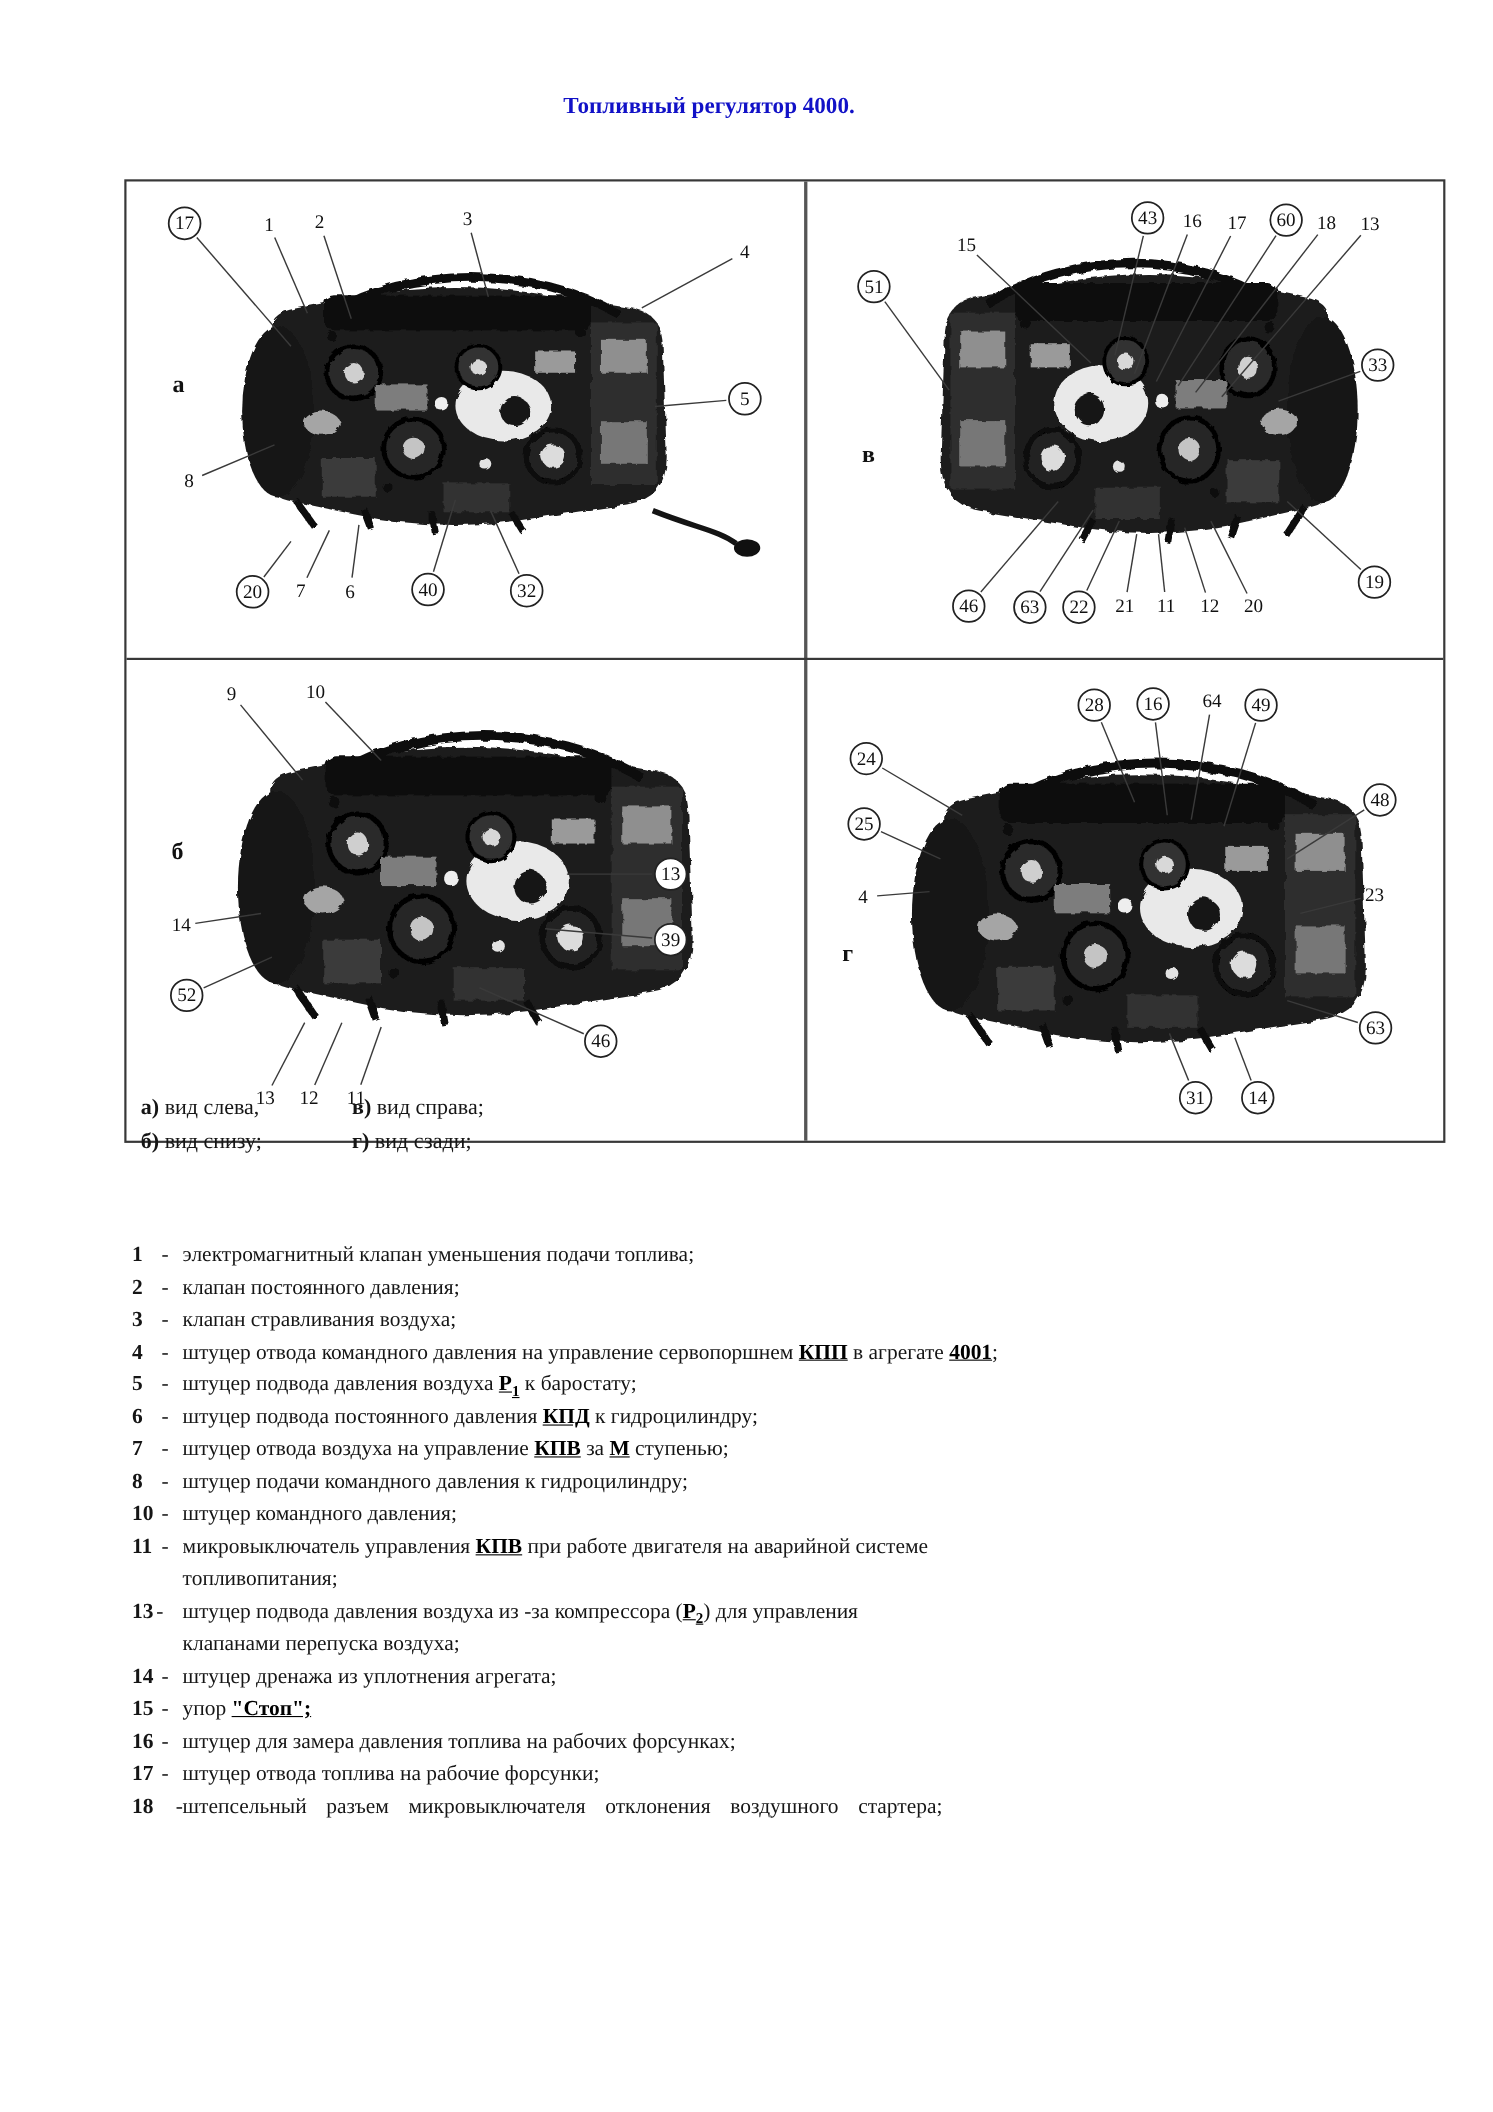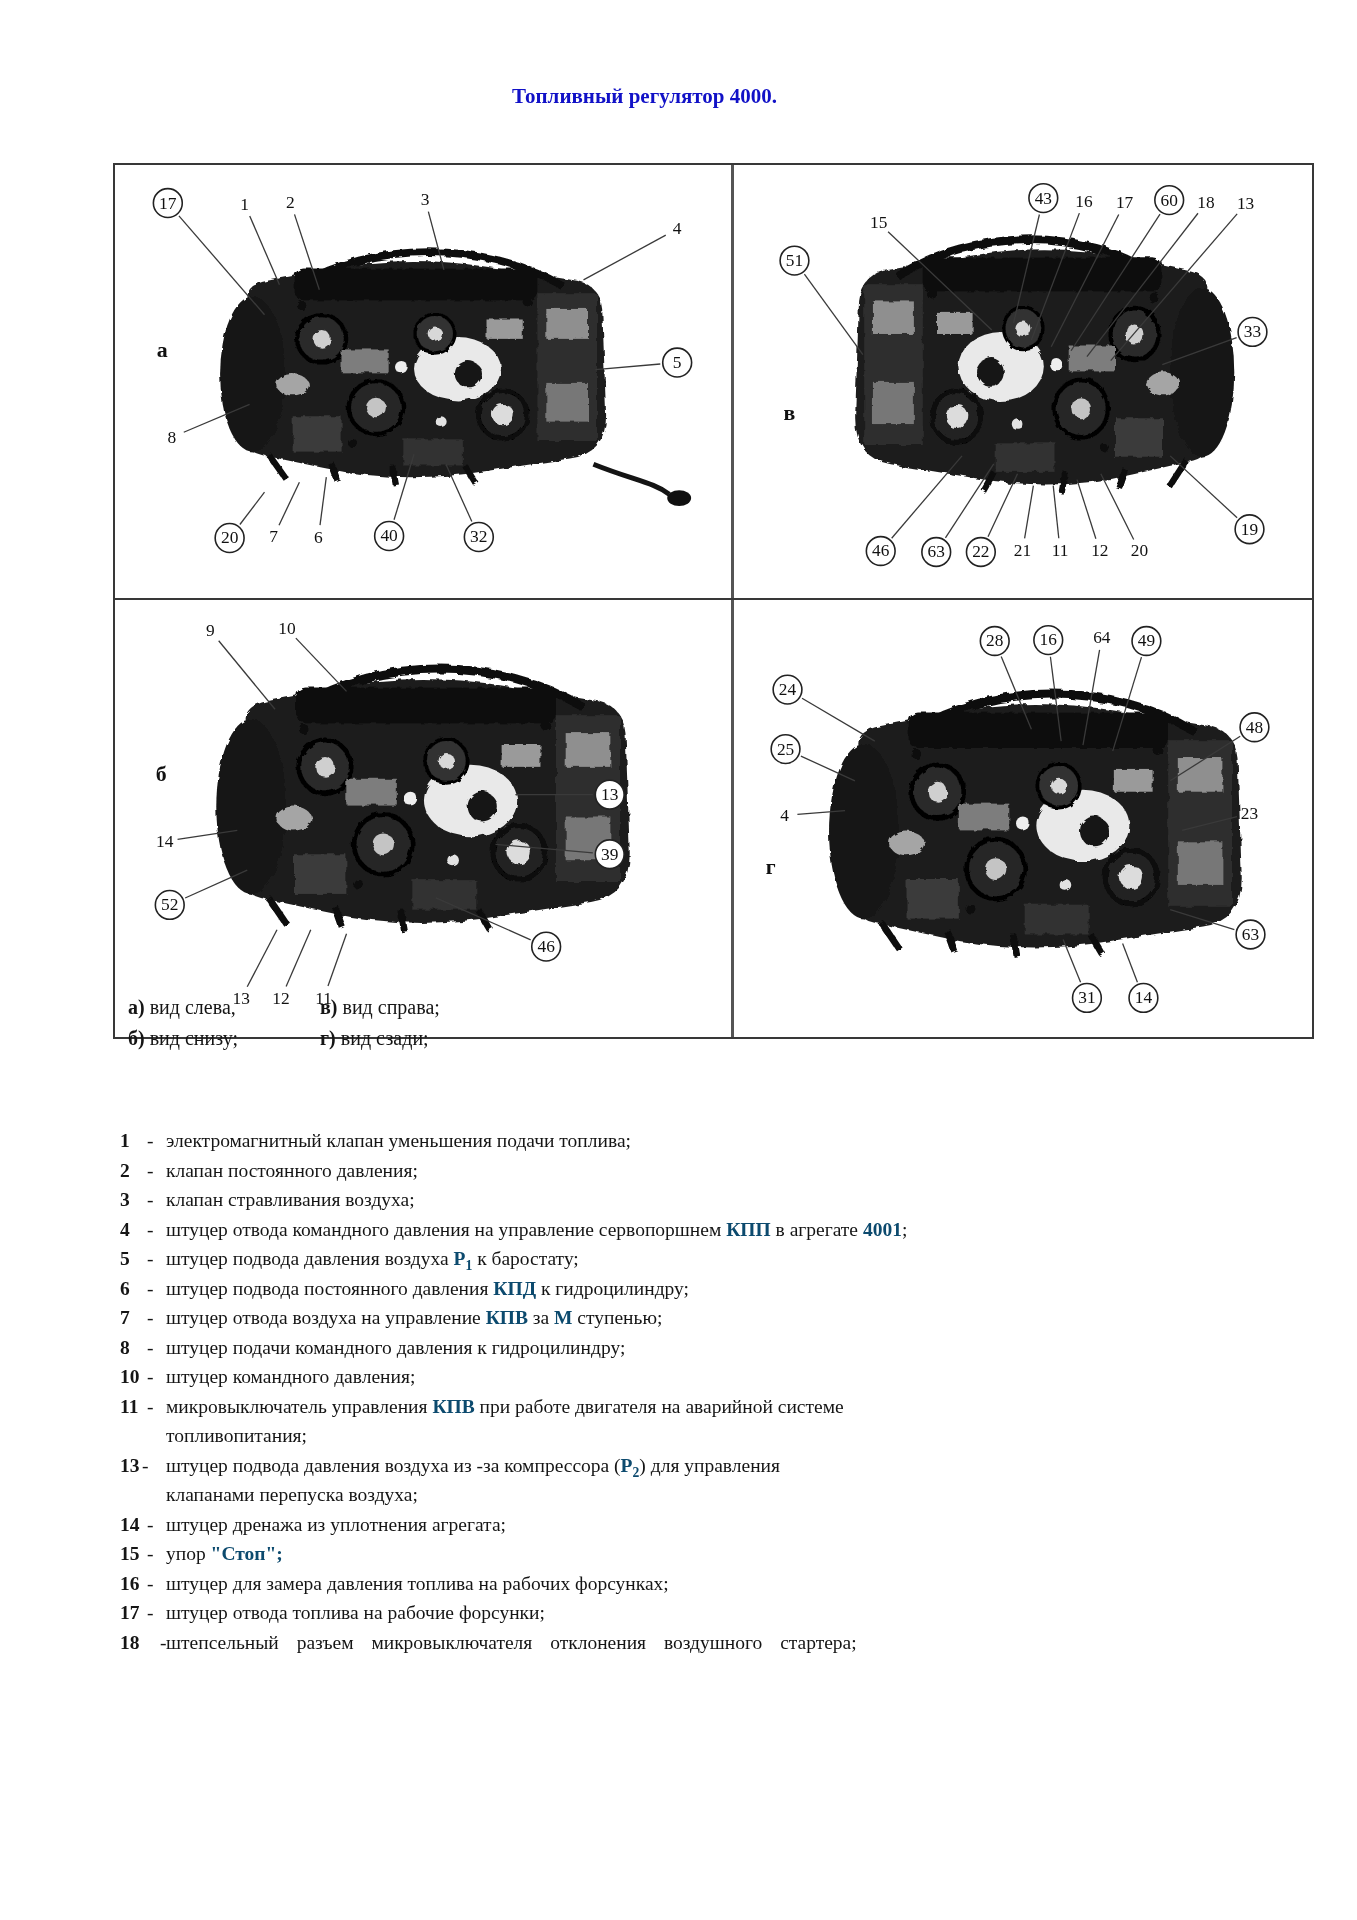--- a/index.html
+++ b/index.html
@@ -21,21 +21,21 @@
   .c-circle{fill:#ffffff;stroke:#222;stroke-width:1.6;}
   .leader{stroke:#3a3a3a;stroke-width:1.3;}
   .caption{position:absolute;left:128px;top:992px;font-size:20px;line-height:31px;}
   .cap-row{white-space:pre;}
   .cap-cell.first{display:inline-block;width:192px;}
   .cap-key{font-weight:bold;}
   .legend{position:absolute;left:104px;top:1126px;width:1000px;font-size:19.5px;line-height:29.5px;}
   .lg-item{padding-left:46px;margin-left:16px;}
   .lg-num{display:inline-block;width:22px;margin-left:-46px;font-weight:bold;}
   .lg-sep{display:inline-block;width:24px;white-space:pre;}
-  .lg-item .hl{color:#0c4a6e;font-weight:bold;}
+  .lg-item .hl{color:#000000;font-weight:bold;text-decoration:underline;}
   .lg-item sub{font-size:70%;line-height:0;}
   .lg-item.wide{word-spacing:13px;}
 </style>
 </head>
 <body>
 
 <div class="page">
 
   <svg width="0" height="0" style="position:absolute" aria-hidden="true">
     <defs>

